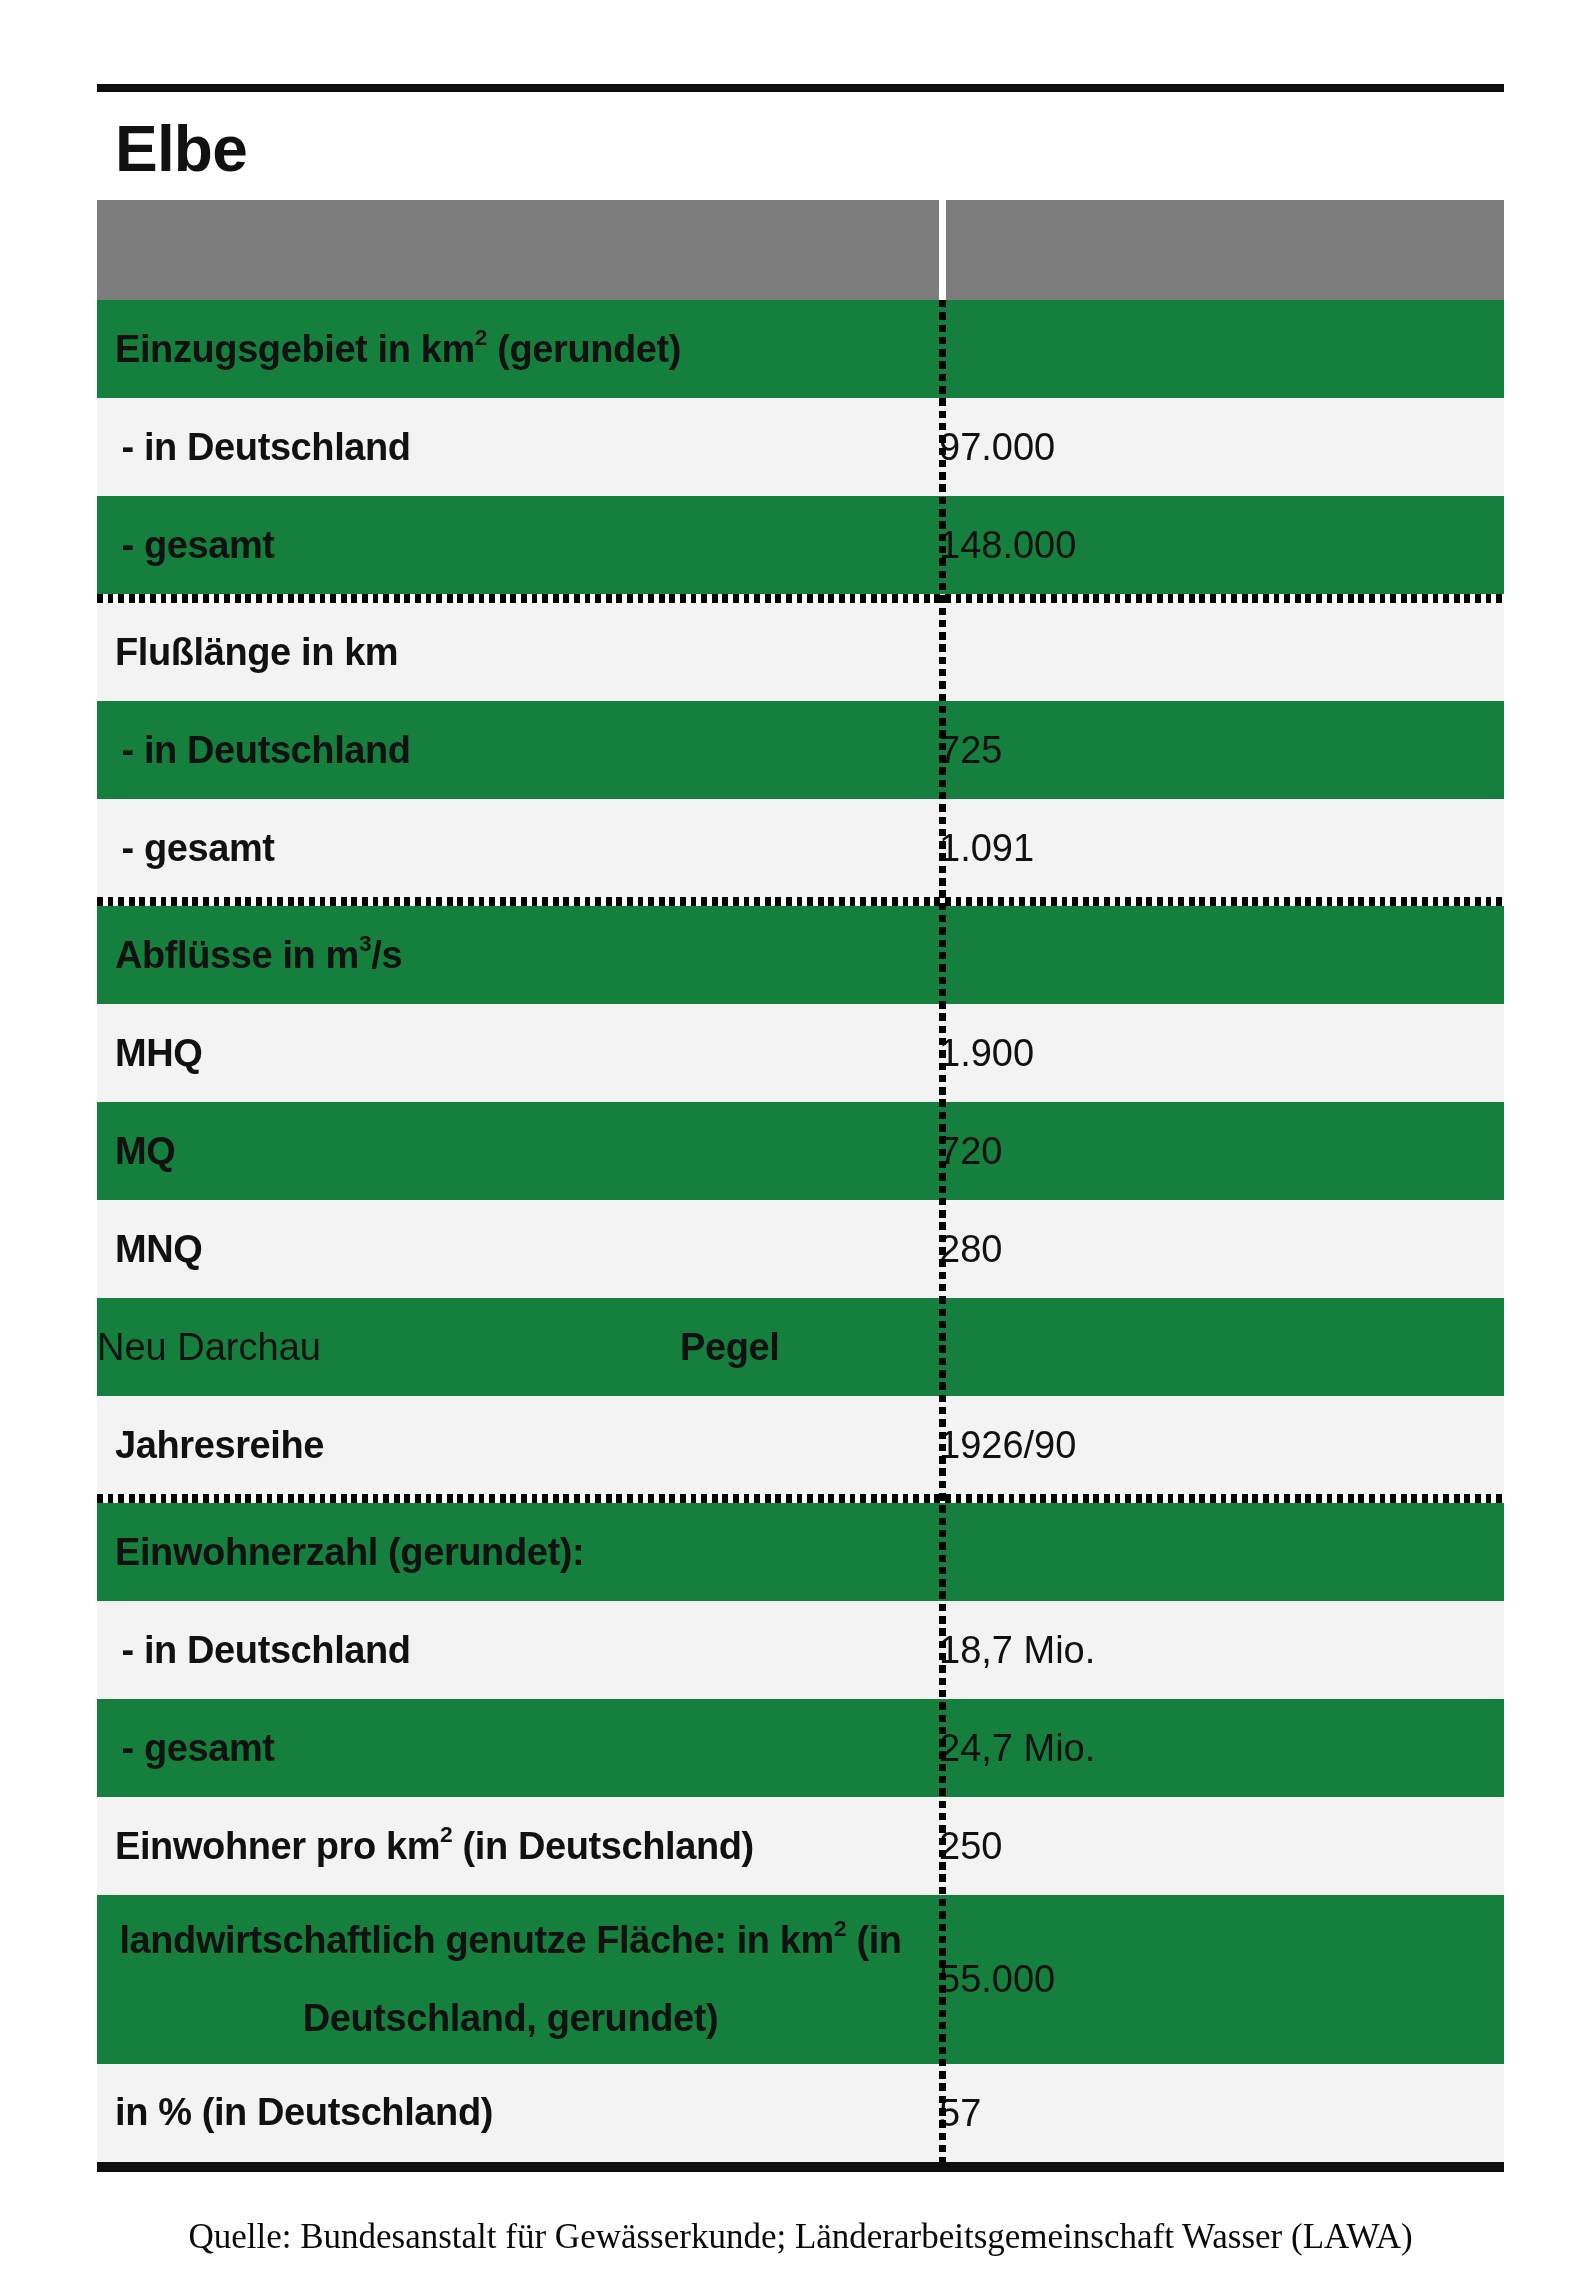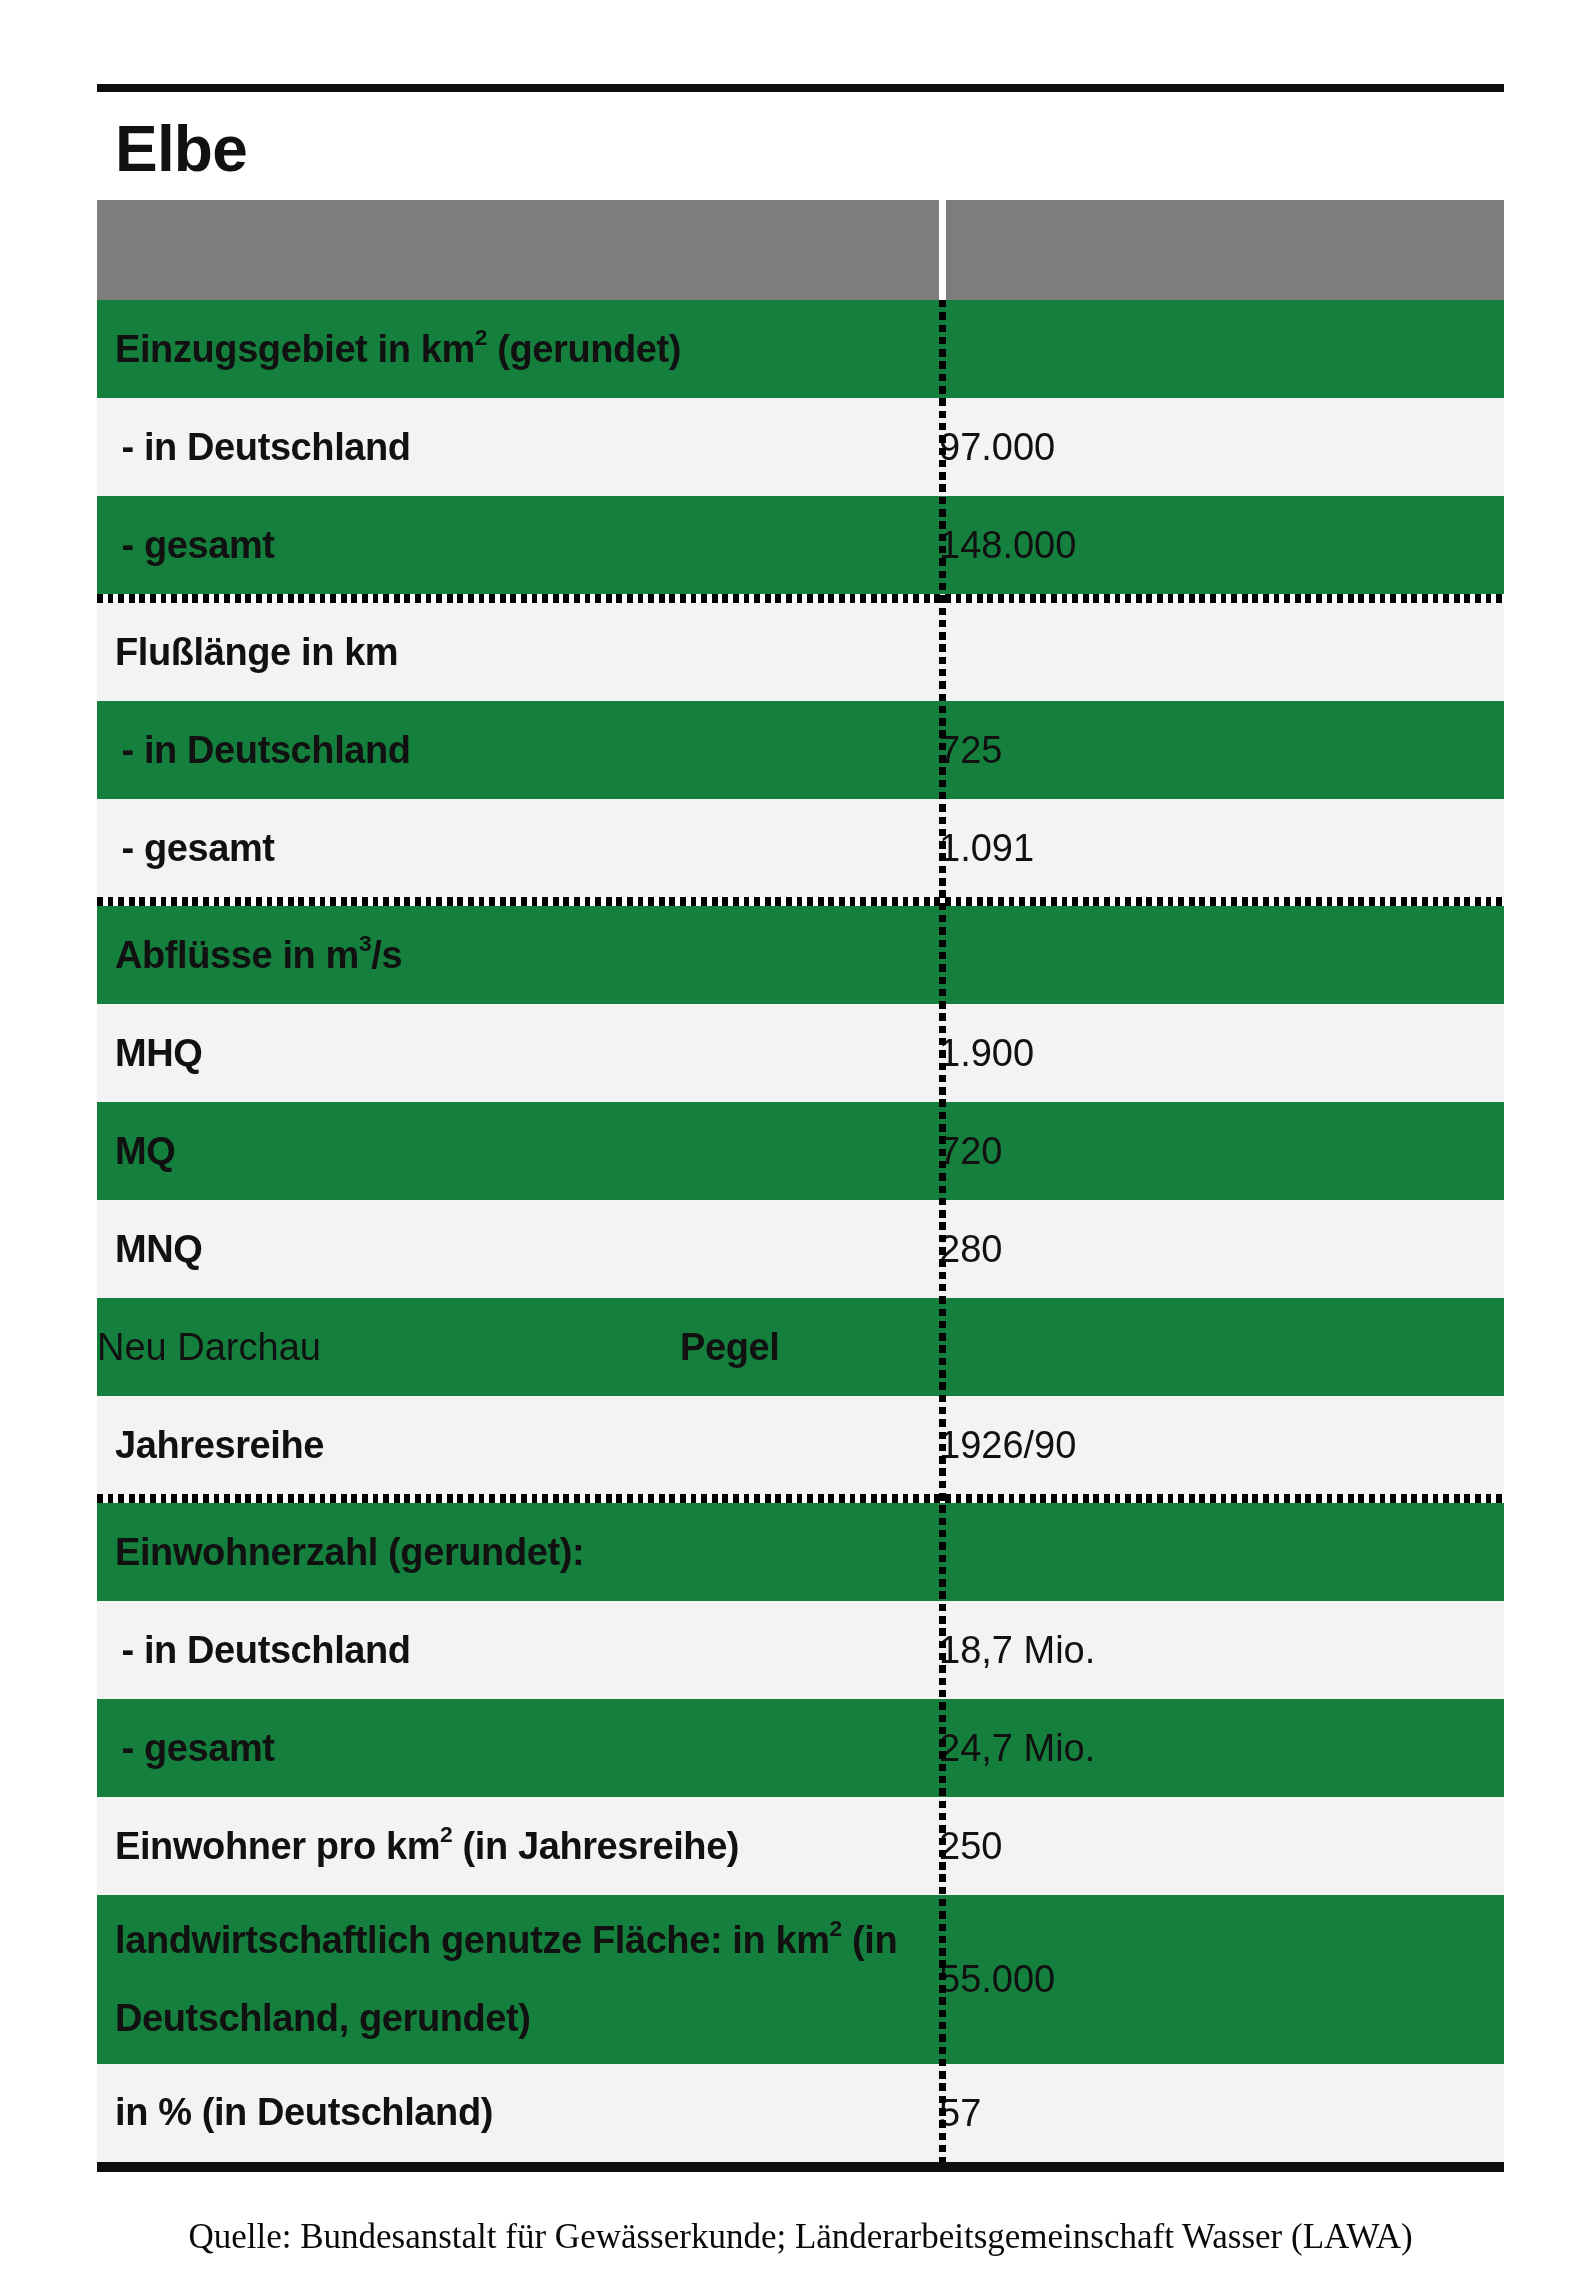--- a/index.html
+++ b/index.html
@@ -29,21 +29,21 @@
   .rows{position:relative;}
   .row{display:flex;min-height:98px;align-items:center;background:#15803d;}
   .row.alt{background:var(--row-alt);}
   .row.tall{min-height:162px;}
   .cell{box-sizing:border-box;}
   .label{
     width:842px;padding:6.5px 33px 6.5px 18px;
     font-weight:bold;font-size:38px;line-height:1.3;letter-spacing:-0.4px;
   }
   .row.indent .label{padding-left:24.5px;}
-  .row.tall .label{line-height:2.05;}
+  .row.tall .label{line-height:2.05;text-align:center;}
   .value{
     flex:1;text-align:left;padding-right:115px;
     font-size:38px;font-weight:normal;letter-spacing:0;
   }
   sup{
     font-size:60%;line-height:0;vertical-align:super;position:relative;top:-0.15em;
   }
   .sep{
     height:9px;
     background:repeating-linear-gradient(90deg,#000 0 5.7px,transparent 5.7px 10.6px);
@@ -132,21 +132,21 @@
   </div>
       <div class="row alt indent">
     <div class="cell label"><span>- in Deutschland</span><sup></sup><span></span></div>
     <div class="cell value">18,7 Mio.</div>
   </div>
       <div class="row indent">
     <div class="cell label"><span>- gesamt</span><sup></sup><span></span></div>
     <div class="cell value">24,7 Mio.</div>
   </div>
       <div class="row alt">
-    <div class="cell label"><span>Einwohner pro km</span><sup>2</sup><span> (in Jahresreihe)</span></div>
+    <div class="cell label"><span>Einwohner pro km</span><sup>2</sup><span> (in Deutschland)</span></div>
     <div class="cell value">250</div>
   </div>
       <div class="row tall">
     <div class="cell label"><span>landwirtschaftlich genutze Fläche: in km</span><sup>2</sup><span> (in Deutschland, gerundet)</span></div>
     <div class="cell value">55.000</div>
   </div>
       <div class="row alt">
     <div class="cell label"><span>in % (in Deutschland)</span><sup></sup><span></span></div>
     <div class="cell value">57</div>
   </div>

